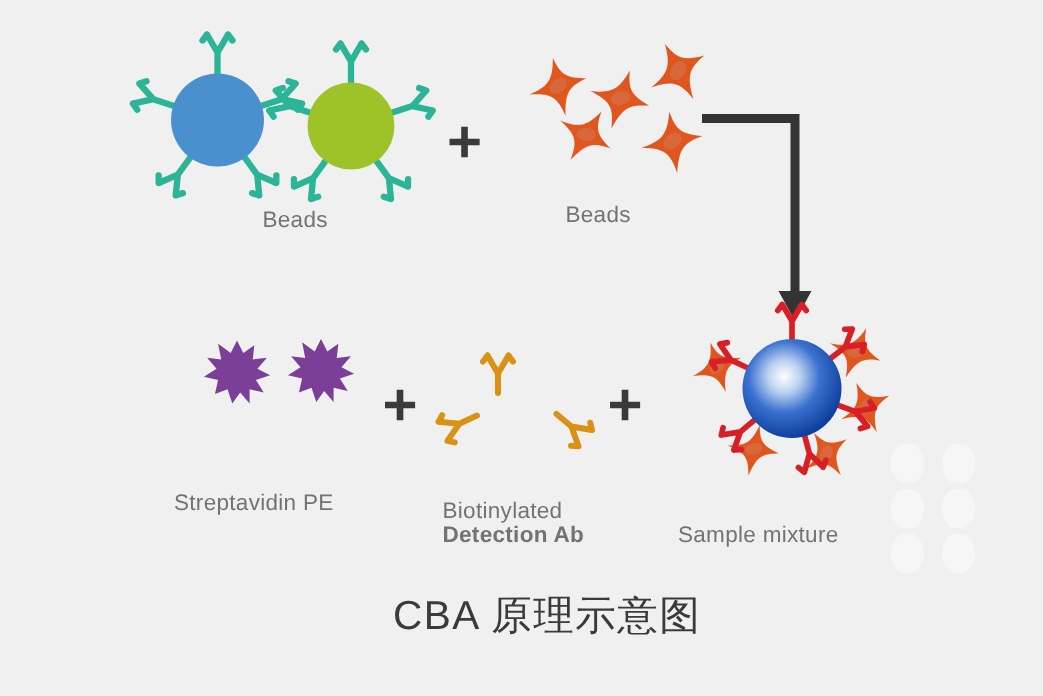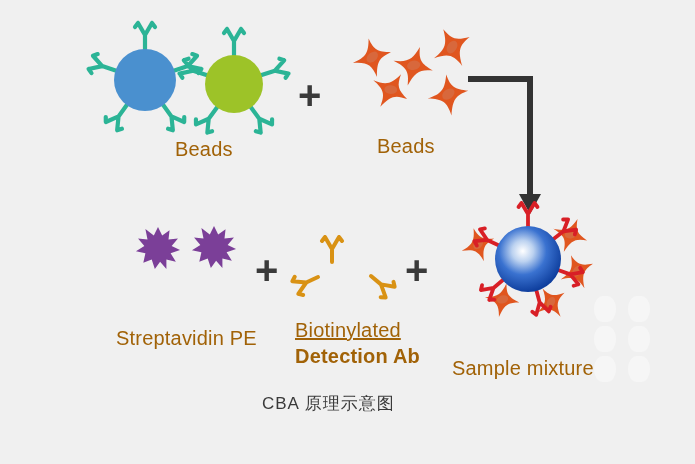--- a/index.html
+++ b/index.html
@@ -6,30 +6,30 @@
   body{
     width:695px;height:464px;
     background:#f0f0f0;
     font-family:"Liberation Sans","DejaVu Sans",sans-serif;
     overflow:hidden;
     position:relative;
   }
   #stage{position:absolute;left:0;top:0;width:695px;height:464px;}
   .lbl{
     position:absolute;
-    color:#a16207;
-    font-size:20px;
+    color:#737373;
+    font-size:15px;
     letter-spacing:.2px;
     white-space:pre;
   }
   .lbl2{line-height:25px;}
   .title{
     position:absolute;
     color:#3a3a3a;
-    font-size:17px;
+    font-size:27px;
     letter-spacing:1px;
     white-space:pre;
   }
   .plus{
     position:absolute;
     color:#3a3a3a;
     font-size:40px;
     font-weight:bold;
     line-height:1;
     white-space:pre;
@@ -151,20 +151,20 @@
 
   <div class="plus" style="left:298px;top:75px;">+</div>
   <div class="plus" style="left:255px;top:250px;">+</div>
   <div class="plus" style="left:405px;top:250px;">+</div>
 
   <div class="lbl" style="left:175px;top:138px;">Beads</div>
   <div class="lbl" style="left:377px;top:135px;">Beads</div>
 
   <div class="lbl" style="left:116px;top:327px;text-align:center;">Streptavidin PE</div>
 
-  <div class="lbl lbl2" style="left:295px;top:318px;text-decoration:underline;">Biotinylated</div>
+  <div class="lbl lbl2" style="left:295px;top:328px;">Biotinylated</div>
   <div class="lbl lbl2" style="left:295px;top:344px;font-weight:bold;">Detection Ab</div>
 
-  <div class="lbl lbl2" style="left:452px;top:344px;margin-top:12px;">Sample mixture</div>
+  <div class="lbl lbl2" style="left:452px;top:344px;">Sample mixture</div>
 
   <div class="title" style="left:262px;top:392px;">CBA 原理示意图</div>
 
 </div>
 
 </body></html>

